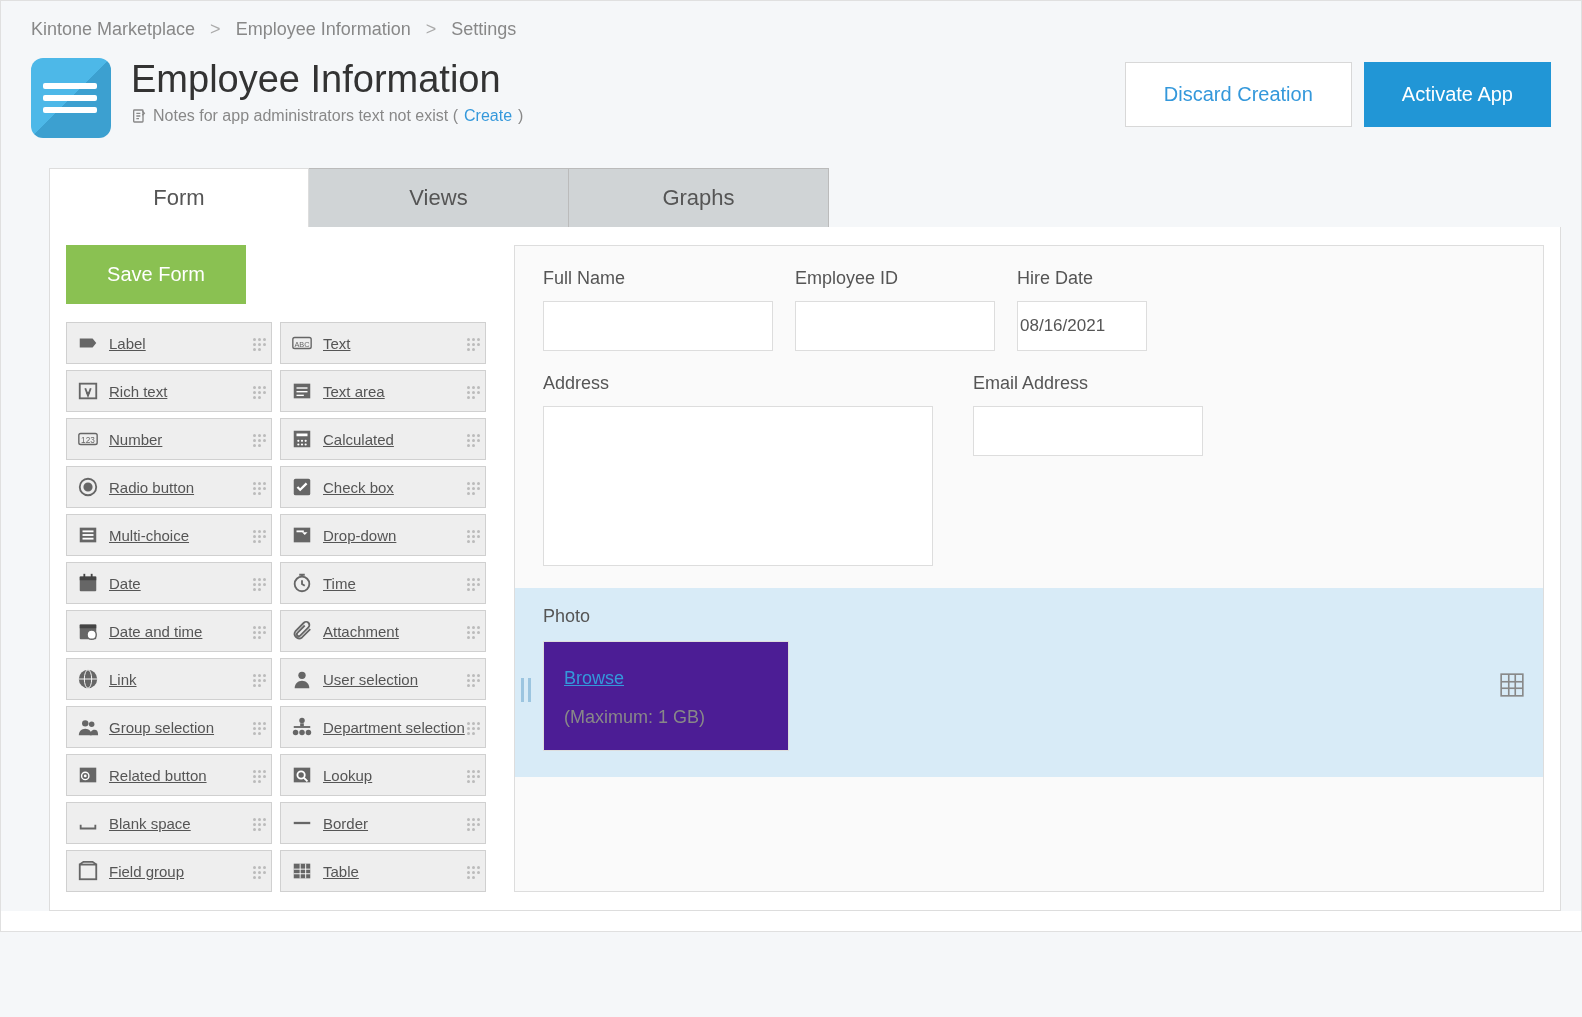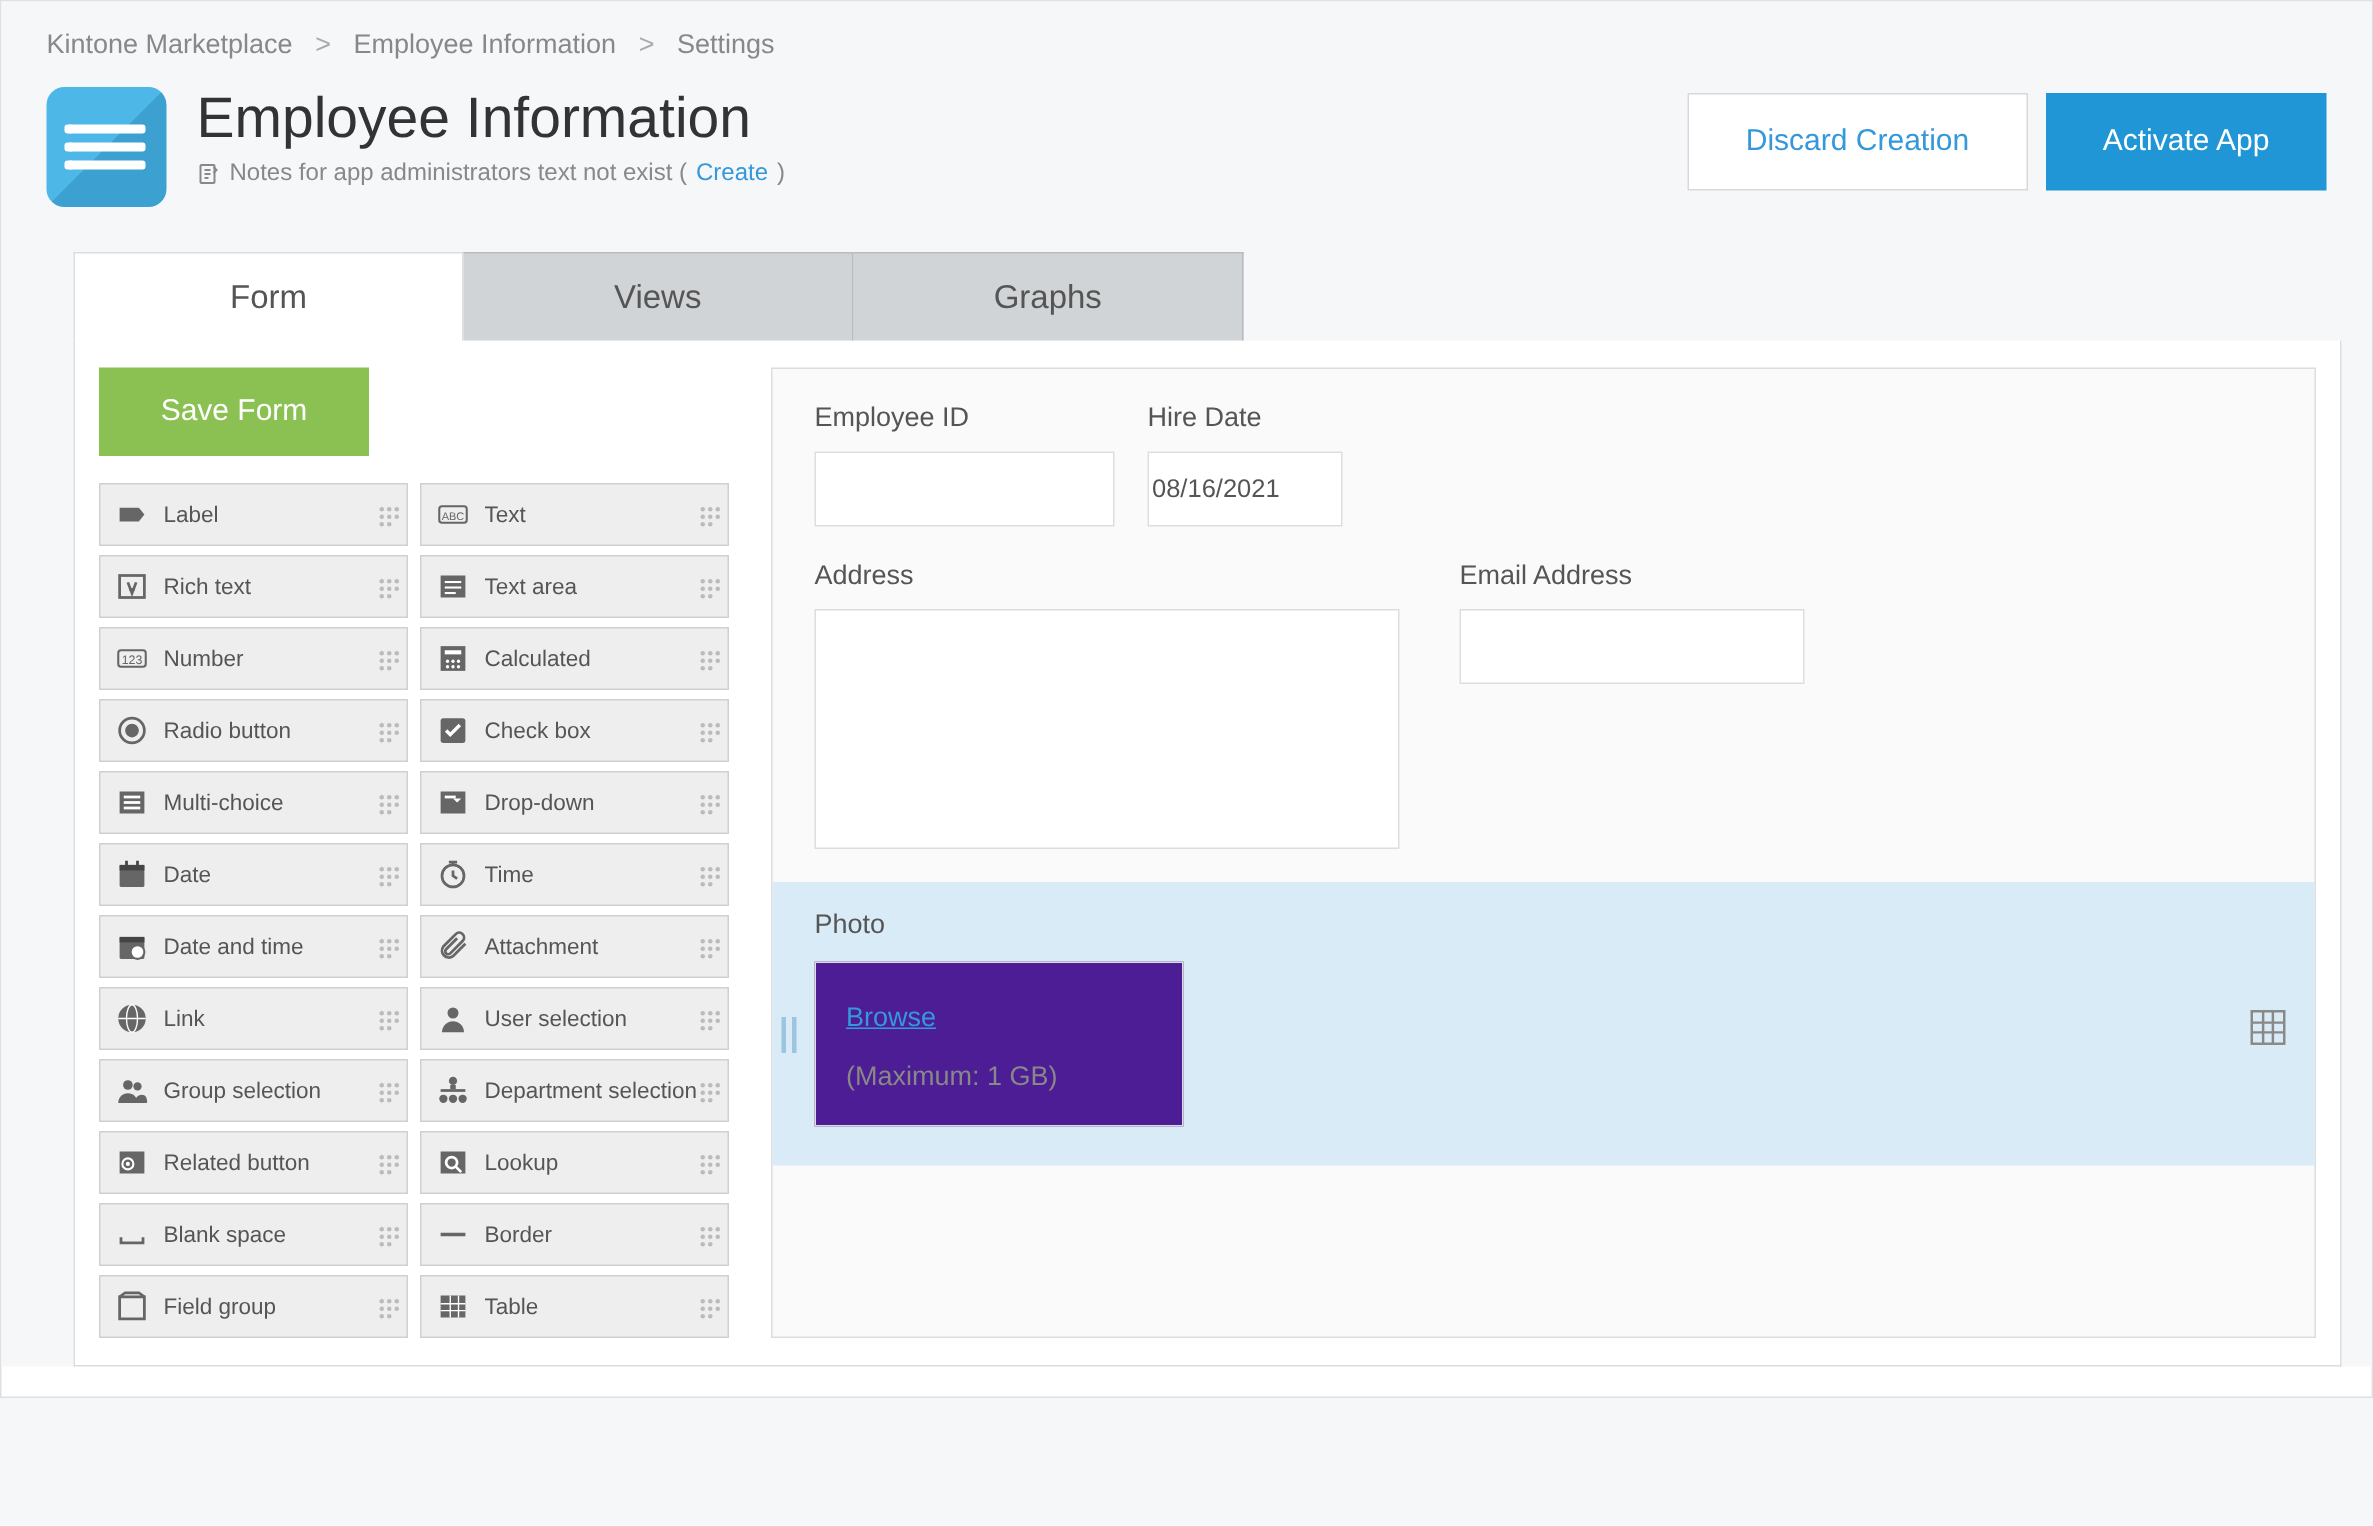--- a/index.html
+++ b/index.html
@@ -34,21 +34,21 @@
 
 
 .main { background: #fff; margin: 0 20px 20px 48px; display: flex; padding: 18px 16px; border: 1px solid #ddd; border-top: none; gap: 28px; }
 
 
 .palette { width: 420px; flex-shrink: 0; }
 .btn-save { display: block; width: 180px; padding: 18px 0; background: #8ac152; color: #fff; border: none; font-size: 20px; cursor: pointer; margin-bottom: 18px; }
 .palette-grid { display: grid; grid-template-columns: 1fr 1fr; gap: 6px 8px; }
 .palette-item { display: flex; align-items: center; background: #eeeeee; border: 1px solid #d0d0d0; height: 42px; padding: 0 0 0 8px; cursor: grab; position: relative; }
 .palette-item .picon { width: 26px; height: 26px; display: flex; align-items: center; justify-content: center; color: #666; flex-shrink: 0; margin-right: 8px; }
-.palette-item .plabel { font-size: 15px; color: #555; }
+.palette-item .plabel { font-size: 15px; color: #555; text-decoration: underline; }
 .palette-item .grip { position: absolute; right: 4px; top: 6px; width: 14px; height: 30px; display: flex; flex-wrap: wrap; gap: 2px; align-content: center; }
 .palette-item .grip span { width: 3px; height: 3px; background: #bbb; border-radius: 50%; }
 
 
 .canvas { flex: 1; background: #fafafa; border: 1px solid #ddd; padding: 0; }
 .canvas-row { display: flex; gap: 22px; padding: 22px 28px 0; }
 .field { display: flex; flex-direction: column; gap: 12px; }
 .field-label { font-size: 18px; color: #555; }
 .field-input { border: 1px solid #ddd; background: #fff; height: 50px; padding: 0 2px; font-size: 17px; color: #555; }
 .field-textarea { border: 1px solid #ddd; background: #fff; height: 160px; width: 390px; }
@@ -595,20 +595,24 @@
                 <span></span>
                 <span></span>
               </div>
      </div>
           </div>
     </div>
 
     <div class="canvas">
       <div class="canvas-row">
         <div class="field">
+          <span class="field-label">Full Name</span>
+          <input class="field-input w230" type="text" style="">
+        </div>
+        <div class="field">
           <span class="field-label">Employee ID</span>
           <input class="field-input w200" type="text" style="">
         </div>
         <div class="field">
           <span class="field-label">Hire Date</span>
           <input class="field-input w130" type="text" value="08/16/2021" style="">
         </div>
       </div>
 
       <div class="canvas-row">

